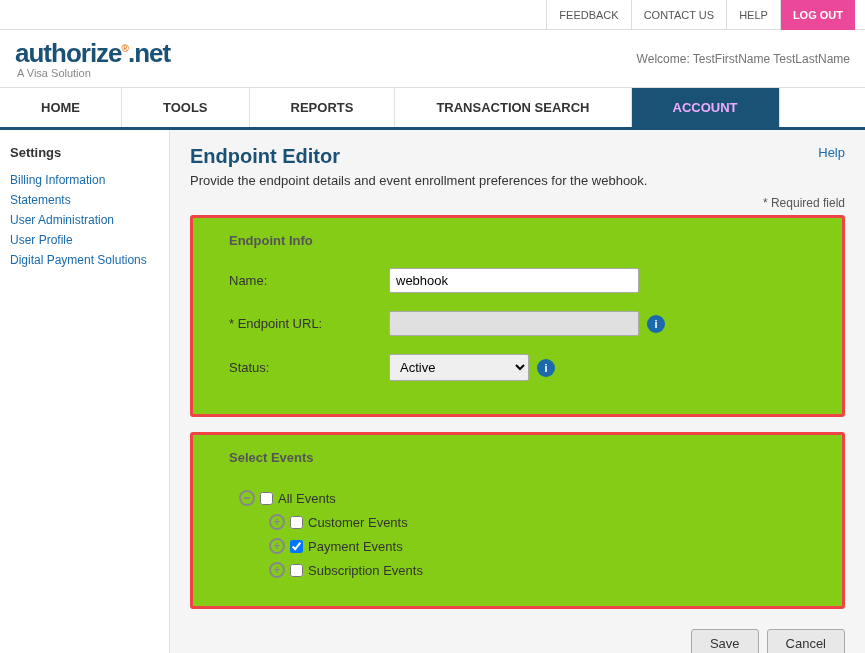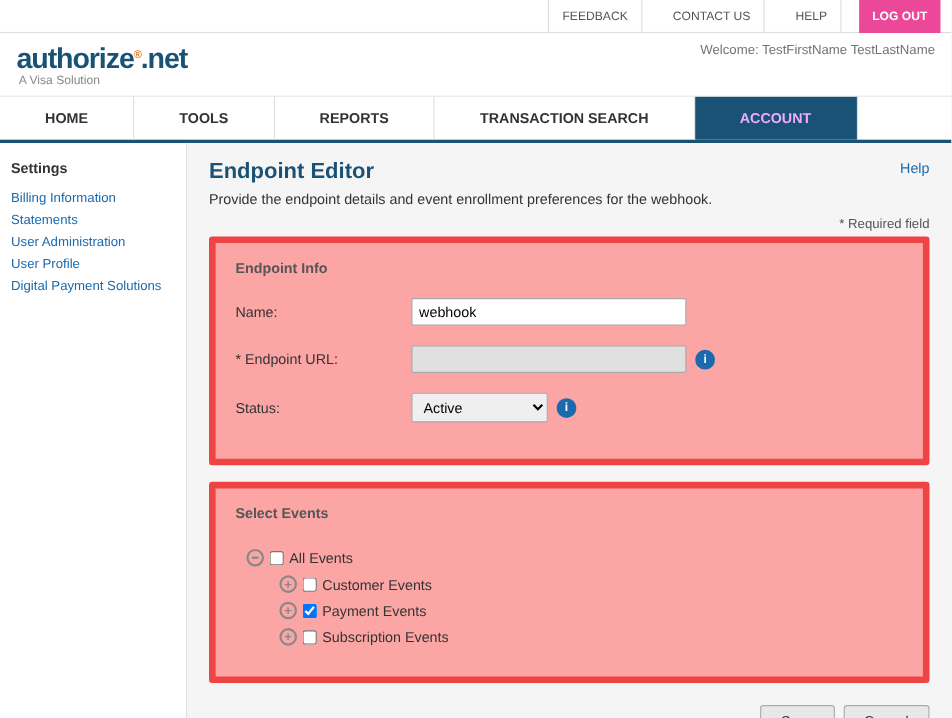--- a/index.html
+++ b/index.html
@@ -11,21 +11,21 @@
       border-bottom: 1px solid #ddd;
       display: flex;
       align-items: center;
       justify-content: space-between;
       padding: 0 10px;
       height: 30px;
     }
     .top-bar-right {
       display: flex;
       align-items: center;
-      gap: 16px;
+      gap: 0;
     }
     .top-bar-btn {
       background: none;
       border: none;
       color: #555;
       font-size: 11px;
       padding: 0 12px;
       height: 30px;
       cursor: pointer;
       border-right: 1px solid #ddd;
@@ -37,21 +37,21 @@
       color: #fff;
       border: none;
       font-weight: bold;
     }
 
     
     .logo-bar {
       background: #fff;
       padding: 8px 15px;
       display: flex;
-      align-items: flex-start;
+      align-items: center;
       justify-content: space-between;
       border-bottom: 1px solid #e0e0e0;
     }
     .logo-area {
       display: flex;
       flex-direction: column;
     }
     .logo-text {
       font-size: 26px;
       font-weight: bold;
@@ -150,25 +150,25 @@
 
     .required-note {
       text-align: right;
       font-size: 12px;
       color: #555;
       margin-bottom: 5px;
     }
 
     
     .panel {
-      background: #fca5a5;
-      border: 6px solid #ef4444;
+      background: #84cc16;
+      border: 3px solid #ef4444;
       border-radius: 3px;
       margin-bottom: 15px;
-      padding: 15px 18px;
+      padding: 15px 36px;
     }
     .panel-title {
       font-size: 13px;
       font-weight: bold;
       color: #555;
       margin-bottom: 15px;
       padding-bottom: 5px;
     }
 
     
@@ -208,21 +208,21 @@
       font-weight: bold;
       margin-left: 8px;
       cursor: pointer;
       flex-shrink: 0;
     }
     .status-select {
       font-size: 13px;
       padding: 4px 6px;
       border: 1px solid #aaa;
       border-radius: 2px;
-      width: 124px;
+      width: 140px;
       cursor: pointer;
     }
 
     
     .events-tree {
       padding: 5px 10px;
     }
     .event-row {
       display: flex;
       align-items: center;

